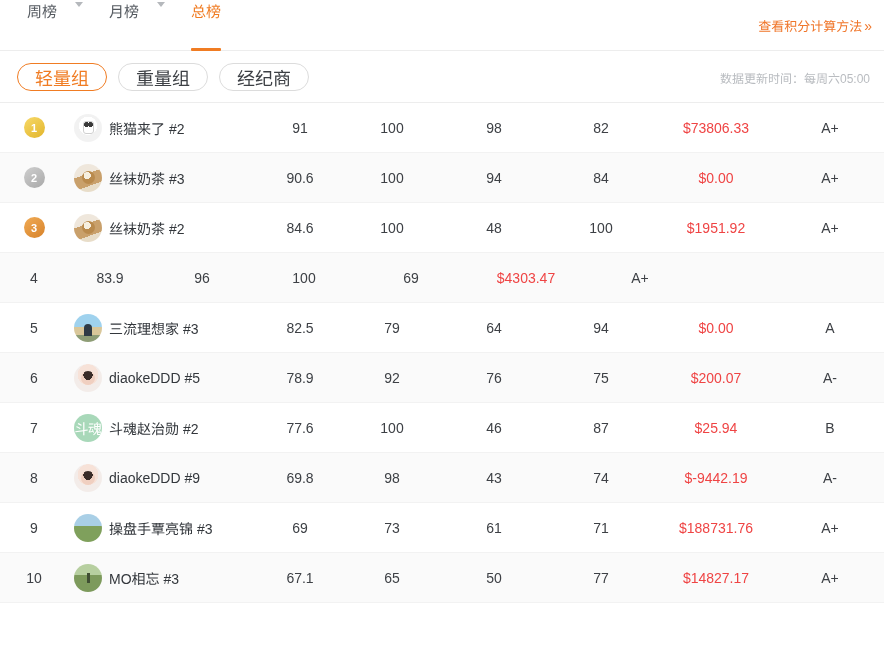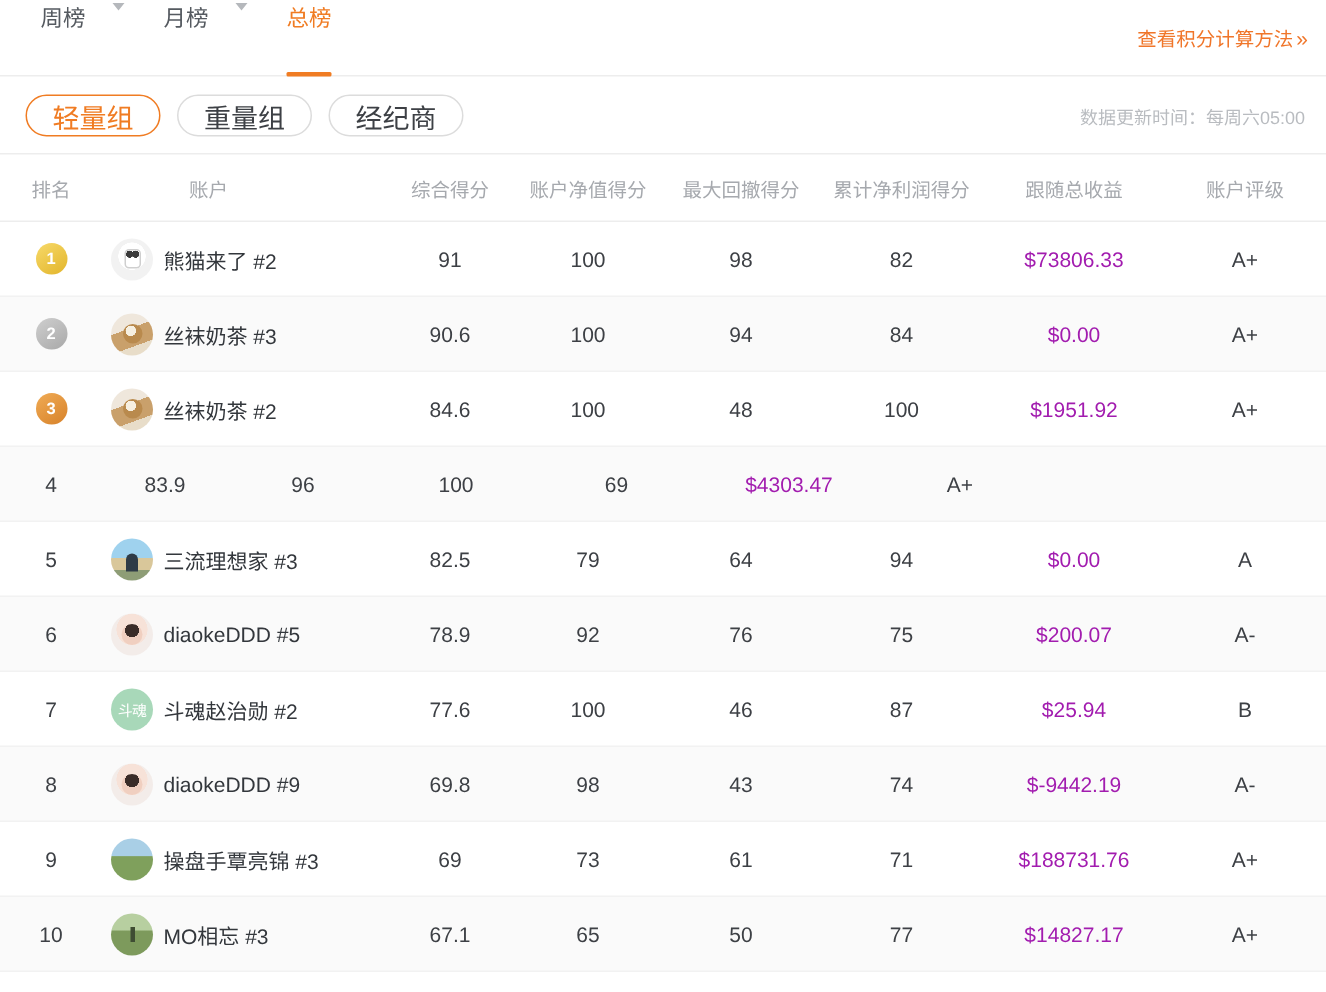--- a/index.html
+++ b/index.html
@@ -223,37 +223,37 @@
   .av-ideal { background: linear-gradient(180deg,#9fd2ee 0 46%,#d9c79a 47% 74%,#8e9d76 75% 100%); }
   .av-ideal::after {
     content:"";width:8px;height:12px;border-radius:4px 4px 0 0;background:#2f3b46;margin-top:5px;
   }
   .av-girl  { background: radial-gradient(circle at 50% 38%, #f7e2d8 0 46%, #f3ece9 47% 100%); }
   .av-girl::after {
     content:"";width:14px;height:14px;border-radius:50%;
     background: radial-gradient(circle at 50% 30%, #3a2c28 0 38%, #f0cfc0 39% 100%);
   }
   .av-douhun { background: #a8d8b9; }
-  .av-douhun span { font-size: 10px; color: #ffffff; letter-spacing: -0.5px; }
+  .av-douhun span { font-size: 14px; color: #ffffff; letter-spacing: -0.5px; }
   .av-land  { background: linear-gradient(180deg,#a9cfe6 0 42%,#7fa05c 43% 100%); }
   .av-field { background: linear-gradient(180deg,#b7cfa0 0 40%,#7d9a5c 41% 100%); }
   .av-field::after {
     content:"";width:3px;height:10px;background:#3f4d33;
   }
 
   .acct-name {
     font-size: 14px;
     color: #33373c;
     white-space: nowrap;
     overflow: hidden;
     text-overflow: ellipsis;
     max-width: 142px;
   }
   .num { color: #3d4045; }
-  .money { color: #a21caf; }
+  .money { color: #ef4444; }
   .rating { color: #3d4045; }
 </style>
 </head>
 <body>
 
 <div class="topbar">
   <div class="tabs" id="tabs-host">
       <div class="tab">
         <span>周榜</span>
         <span class="caret"></span>
@@ -282,30 +282,20 @@
         <span>重量组</span>
       </div>
       <div class="pill">
         <span>经纪商</span>
       </div>
     </div>
   <div class="update-time">数据更新时间：每周六05:00</div>
 </div>
 
 <div class="table">
-  <div class="row head-row">
-    <div class="cell c-rank">排名</div>
-    <div class="cell c-acct" style="justify-content:flex-start;padding-left:58px;">账户</div>
-    <div class="cell c-total">综合得分</div>
-    <div class="cell c-net">账户净值得分</div>
-    <div class="cell c-draw">最大回撤得分</div>
-    <div class="cell c-profit">累计净利润得分</div>
-    <div class="cell c-follow">跟随总收益</div>
-    <div class="cell c-rating">账户评级</div>
-  </div>
   <div id="rows-host">
       <div class="row body-row">
         <div class="cell c-rank">
           <div class="medal g1">1</div>
         </div>
         <div class="cell c-acct">
           <div class="avatar av-panda"></div>
           <span class="acct-name">熊猫来了 #2</span>
         </div>
         <div class="cell c-total num">91</div>

